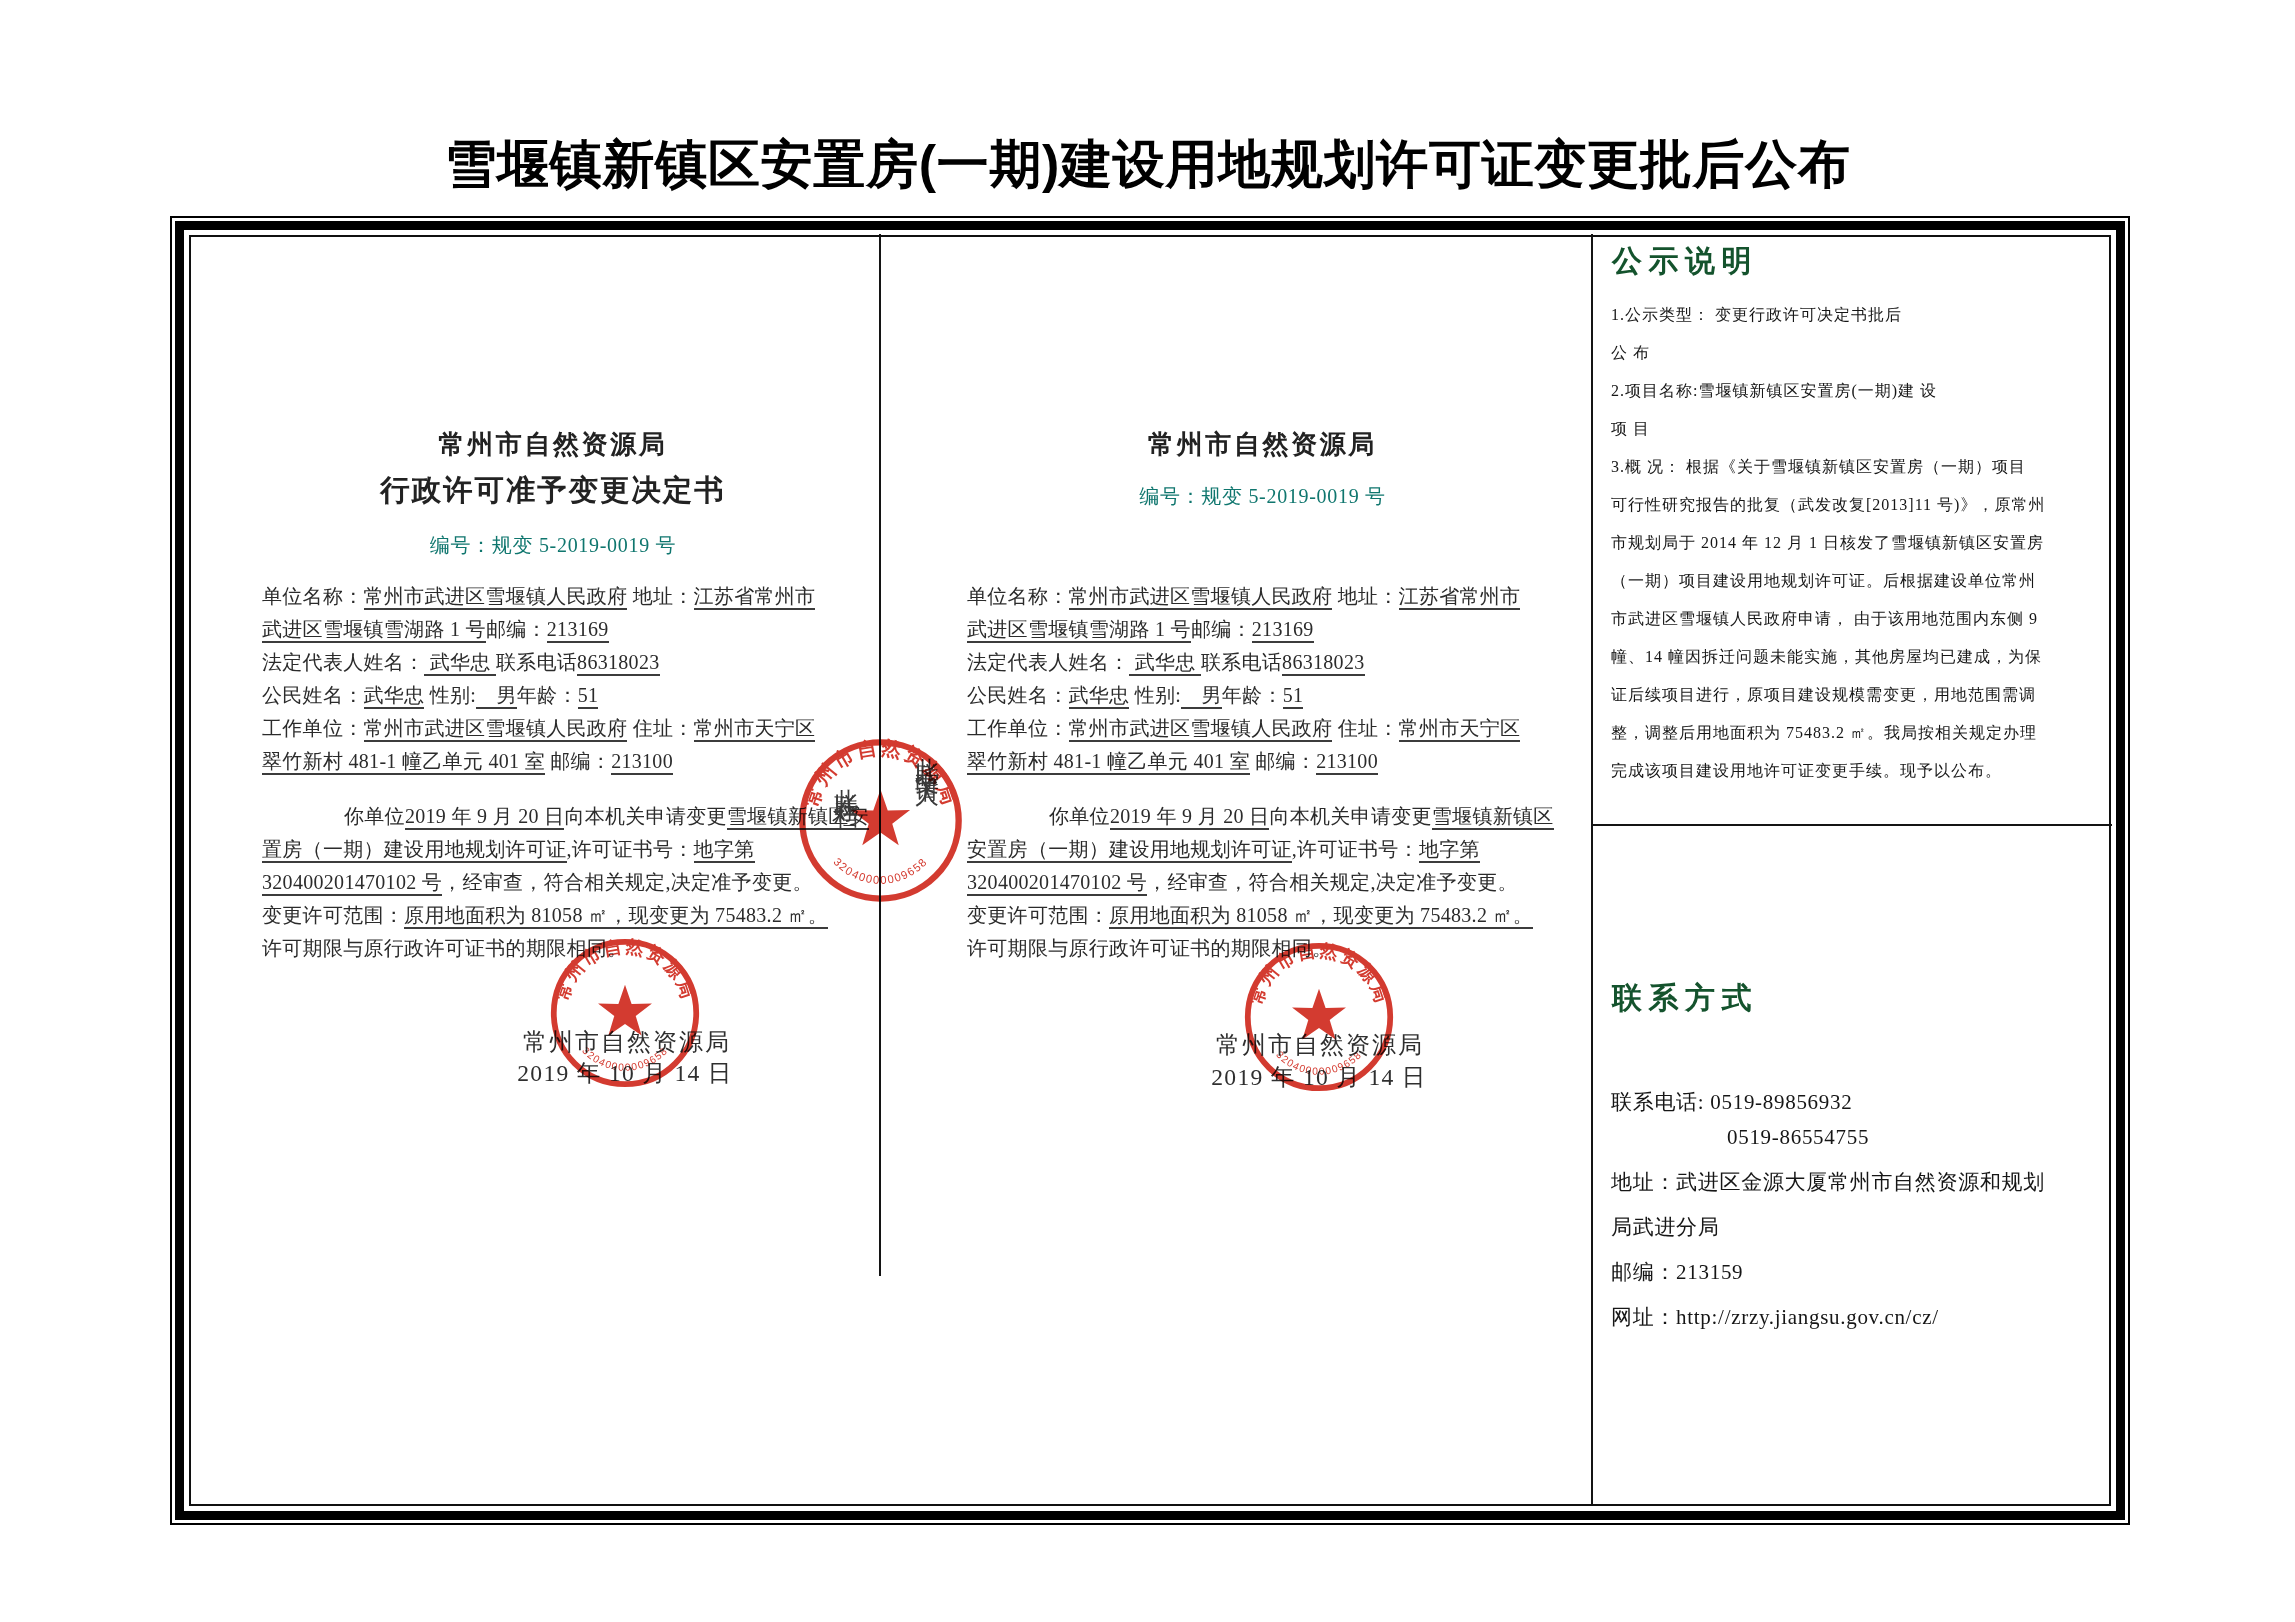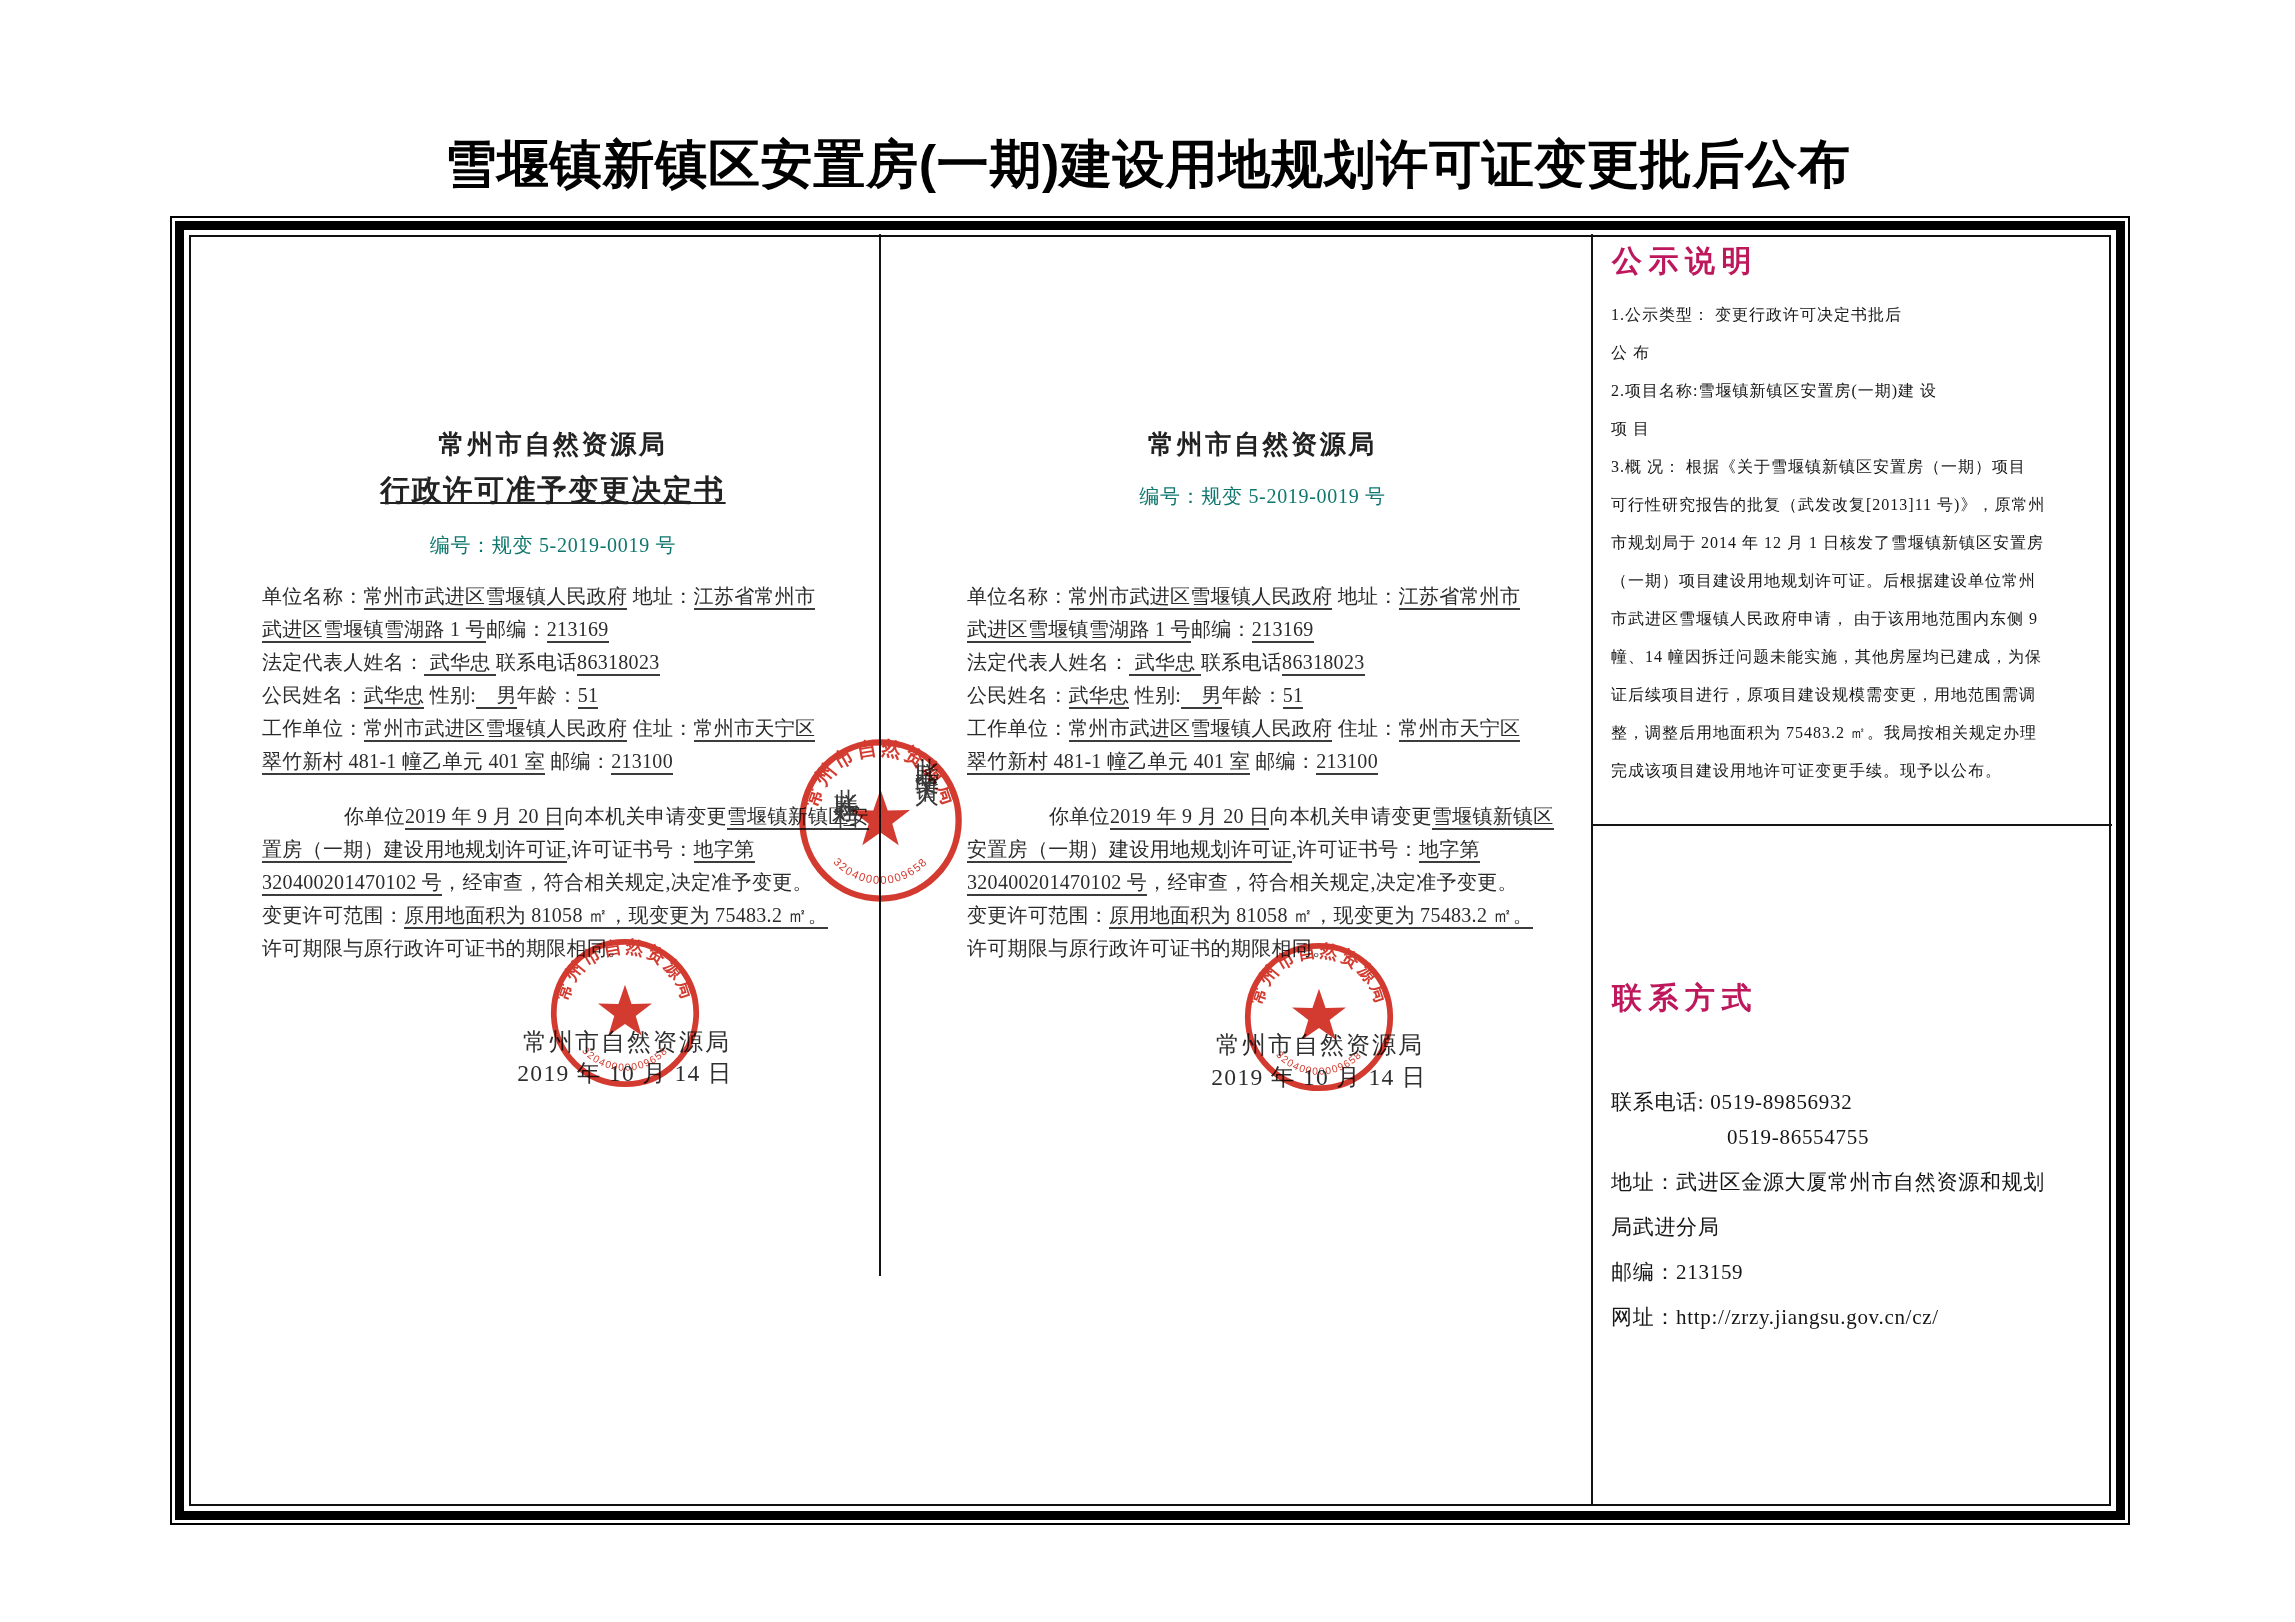--- a/index.html
+++ b/index.html
@@ -25,21 +25,21 @@
   .rule-sidebar{left:1591px;top:234px;width:2px;height:1271px;}
   .rule-sidebar-h{left:1593px;top:824px;width:519px;height:2px;}
 
   
   .doc{position:absolute;top:419px;z-index:2;}
   .doc.d1{left:237px;width:632px;}
   .doc.d2{left:942px;width:641px;}
   .doc-org{text-align:center;font-size:26px;font-weight:bold;color:#222;
     letter-spacing:2.6px;margin-top:7.9px;}
   .doc-title{text-align:center;font-size:29.4px;font-weight:bold;color:#222;
-    letter-spacing:2px;margin-top:9.2px;text-decoration:underline;}
+    letter-spacing:2px;margin-top:9.2px;}
   .doc-no{text-align:center;font-size:20px;color:#0f766e;margin-top:21px;letter-spacing:0.7px;}
   .doc-body{position:absolute;left:25px;top:161px;right:6.5px;}
   .doc-body .line{height:33px;line-height:33px;font-size:20px;white-space:nowrap;
     letter-spacing:0.3px;}
   .doc-para{position:absolute;left:25px;top:381px;right:3.9px;}
   .doc-para .line{height:33px;line-height:33px;font-size:20px;white-space:nowrap;
     letter-spacing:0.3px;}
   .doc-para .line.indent{padding-left:82px;}
   span.u{border-bottom:2px solid #3c3c3c;padding-bottom:1.3px;}
 
@@ -59,21 +59,21 @@
   .fold-label.f2{left:911px;top:739px;}
 
   
   .seal{position:absolute;z-index:4;mix-blend-mode:multiply;opacity:0.92;}
   .seal.sl{left:548px;top:936px;width:154px;height:154px;}
   .seal.sr{left:1242px;top:940px;width:154px;height:154px;}
   .seal.sm{left:796px;top:736px;width:169px;height:169px;}
 
   
   .sidebar-title{position:absolute;z-index:2;font-family:"Liberation Sans", sans-serif;
-    font-weight:bold;font-size:30px;color:#be185d;letter-spacing:6.5px;}
+    font-weight:bold;font-size:30px;color:#14532d;letter-spacing:6.5px;}
   .notice-title{left:1612px;top:241px;}
   .contact-title{left:1612px;top:978px;}
   .notice-lines{position:absolute;left:1611px;top:296px;width:510px;z-index:2;overflow:hidden;}
   .notice-lines .line{height:38px;line-height:38px;font-size:16px;white-space:nowrap;
     letter-spacing:1px;color:#161616;}
   .contact-lines{position:absolute;left:1611px;top:1074px;width:510px;z-index:2;overflow:hidden;}
   .contact-lines .line{height:33px;line-height:33px;font-size:21px;white-space:nowrap;
     letter-spacing:0.7px;color:#161616;margin-top:12px;}
   .contact-lines .line.gap{margin-top:2px;padding-left:116px;}
 </style>

